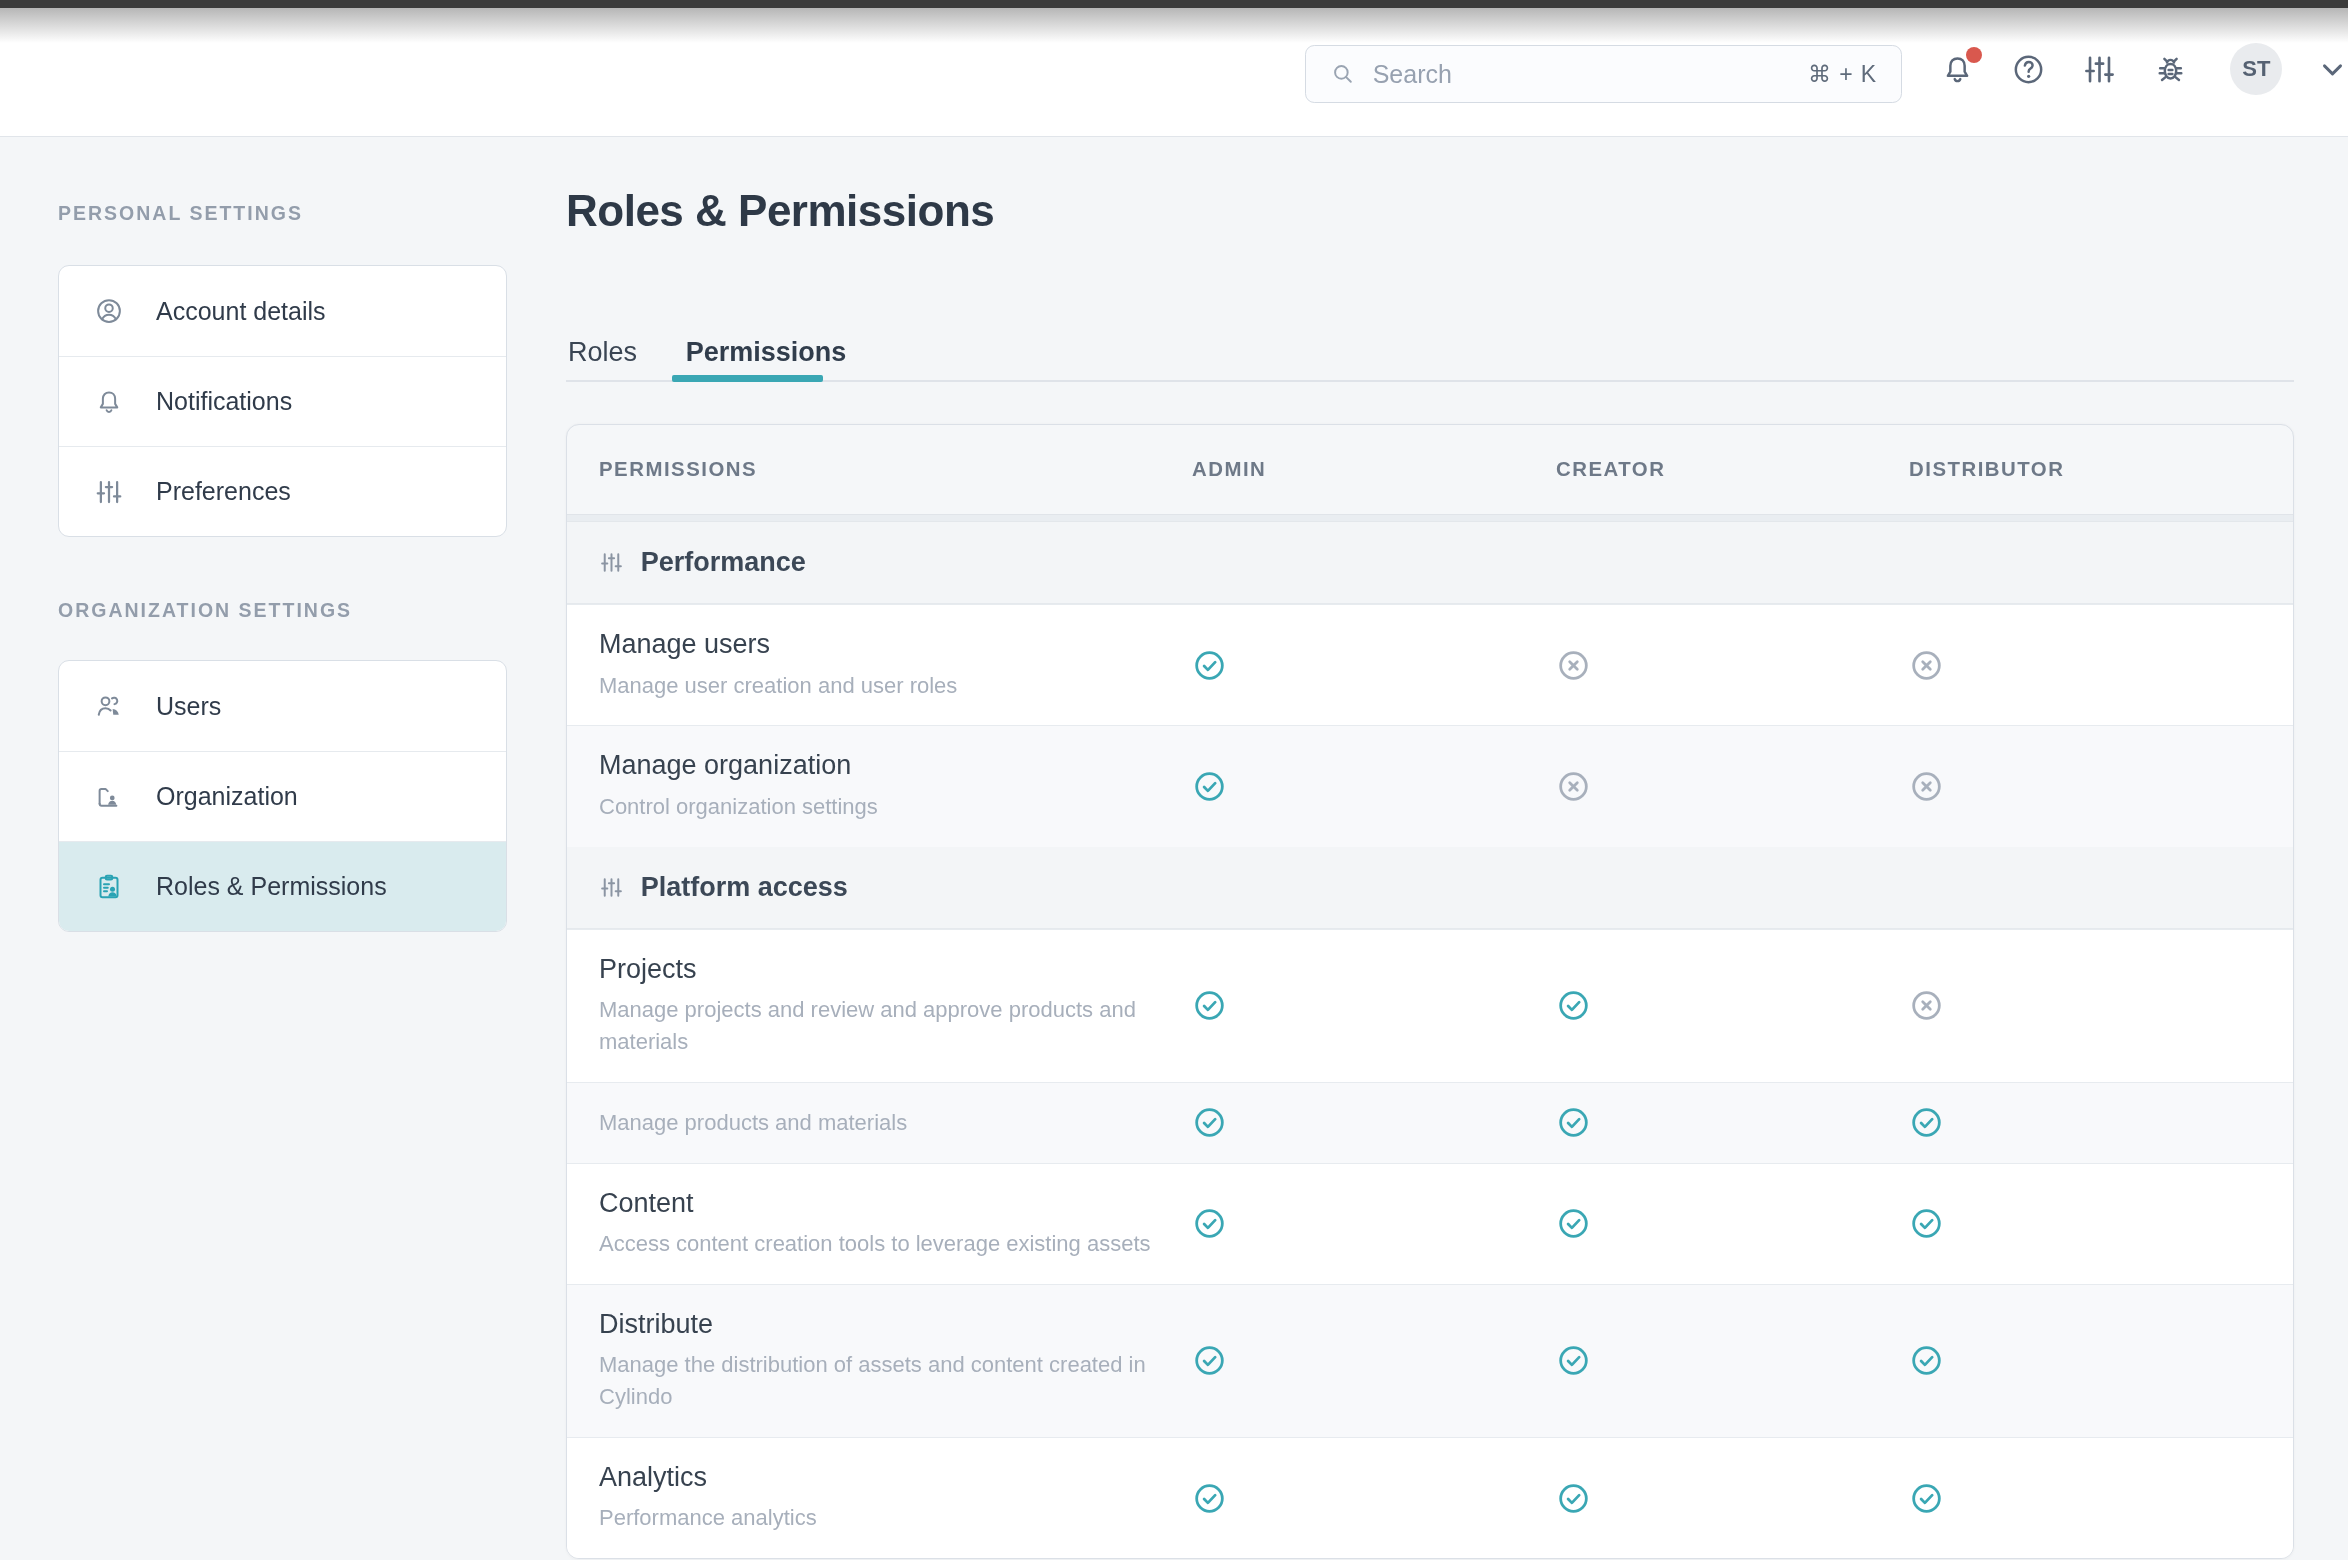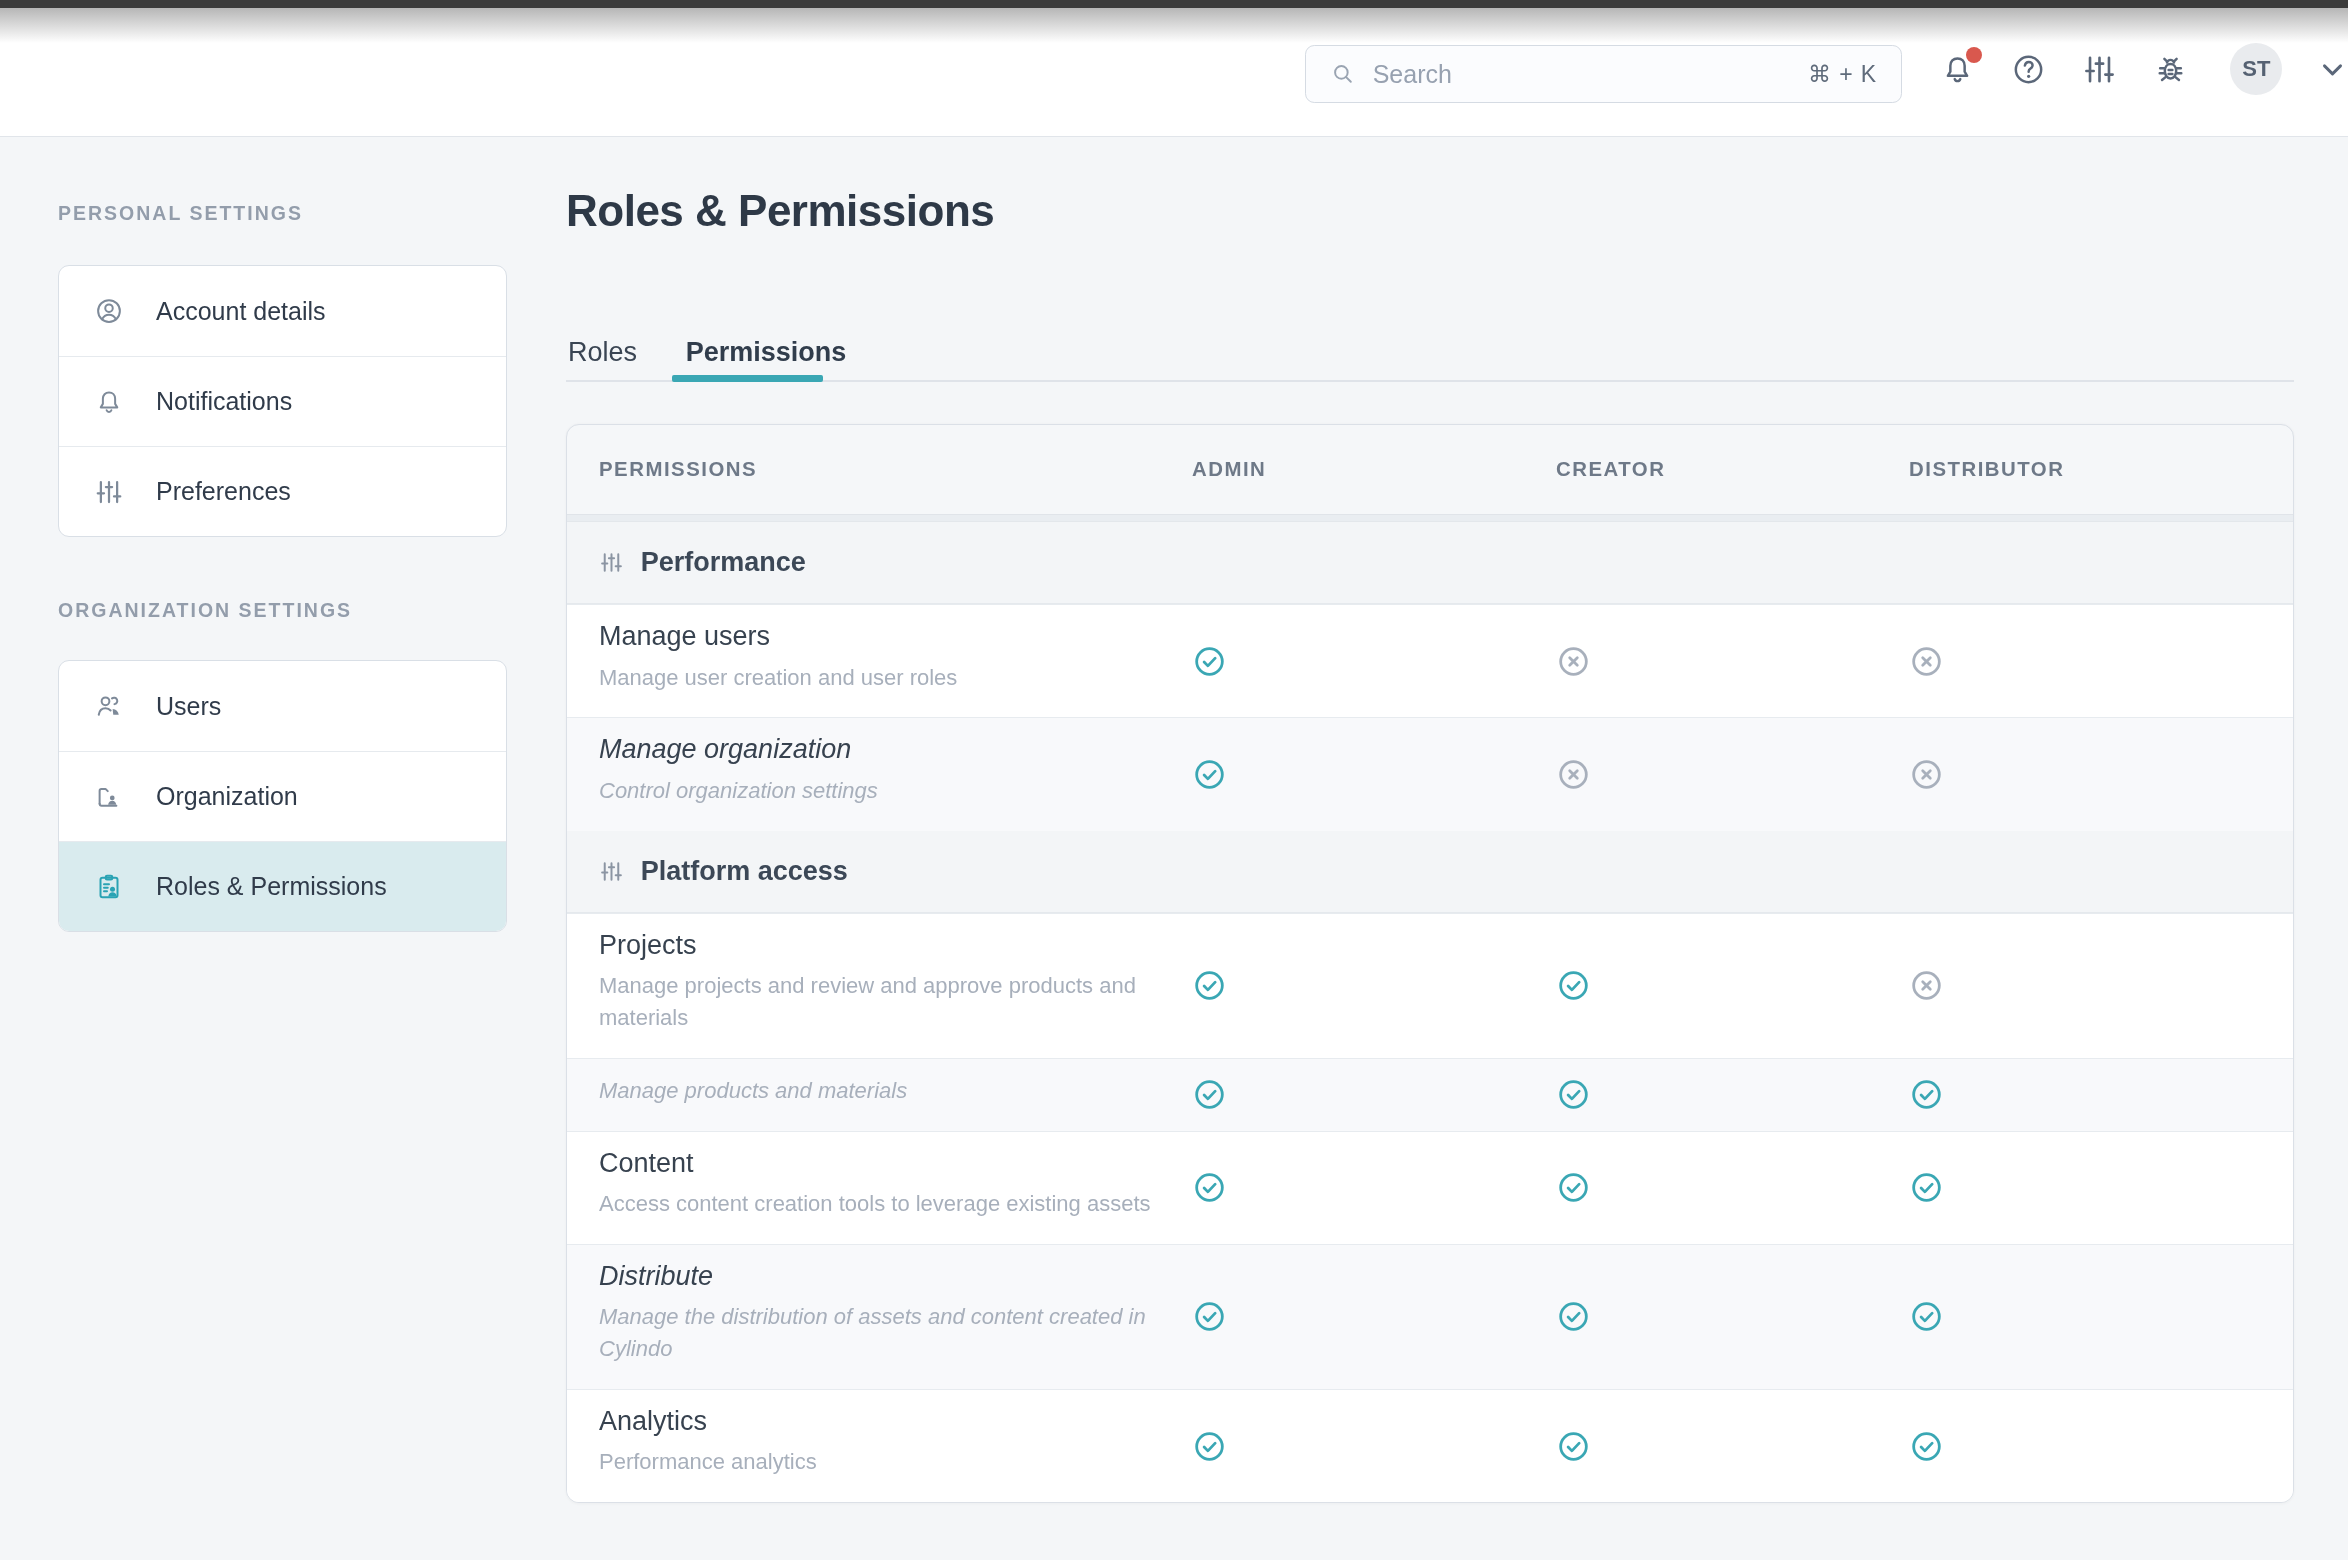--- a/index.html
+++ b/index.html
@@ -57,22 +57,22 @@
   .thead .cell{padding-left:32px;}
   .thead .cell.admin{padding-left:22px;}
   .band{height:8.3px;background:#e9edf1;border-top:0.9px solid #e0e4e9;border-bottom:0.9px solid #e3e7eb;}
   .section-row{height:82px;background:#f3f5f7;border-bottom:0.9px solid #e5e9ed;display:flex;align-items:center;gap:16.7px;padding-left:32px;}
   .section-row .sec-icon{width:25px;height:25px;color:#8b95a3;display:flex;}
   .section-row .sec-icon svg{width:25px;height:25px;}
   .section-row .sec-label{font-size:27px;font-weight:bold;color:#3c4857;}
   .perm-row{border-top:0.9px solid #e7ebef;}
   .perm-row:first-of-type{border-top:none;}
   .perm-row.white{background:#ffffff;}
-  .perm-row.tint{background:#f8f9fb;font-style:italic;}
-  .name-cell{padding:16px 0 24px 32px;display:flex;flex-direction:column;justify-content:flex-end;gap:9.3px;}
+  .perm-row.tint{background:#f8f9fb;}
+  .name-cell{padding:24px 0 24px 32px;display:flex;flex-direction:column;justify-content:flex-end;gap:9.3px;}
   .perm-title{font-size:27px;color:#37424f;}
   .perm-desc{font-size:22px;color:#a7afbb;line-height:1.45;max-width:571px;}
   .status-cell{padding-left:32px;display:flex;align-items:center;}
   .status-cell.admin{padding-left:22px;}
   .status-icon{width:35px;height:35px;display:flex;}
   .status-icon svg{width:35px;height:35px;}
   .allowed{color:#3aa7b4;}
   .denied{color:#a8b0bc;}
 </style>
 </head>

